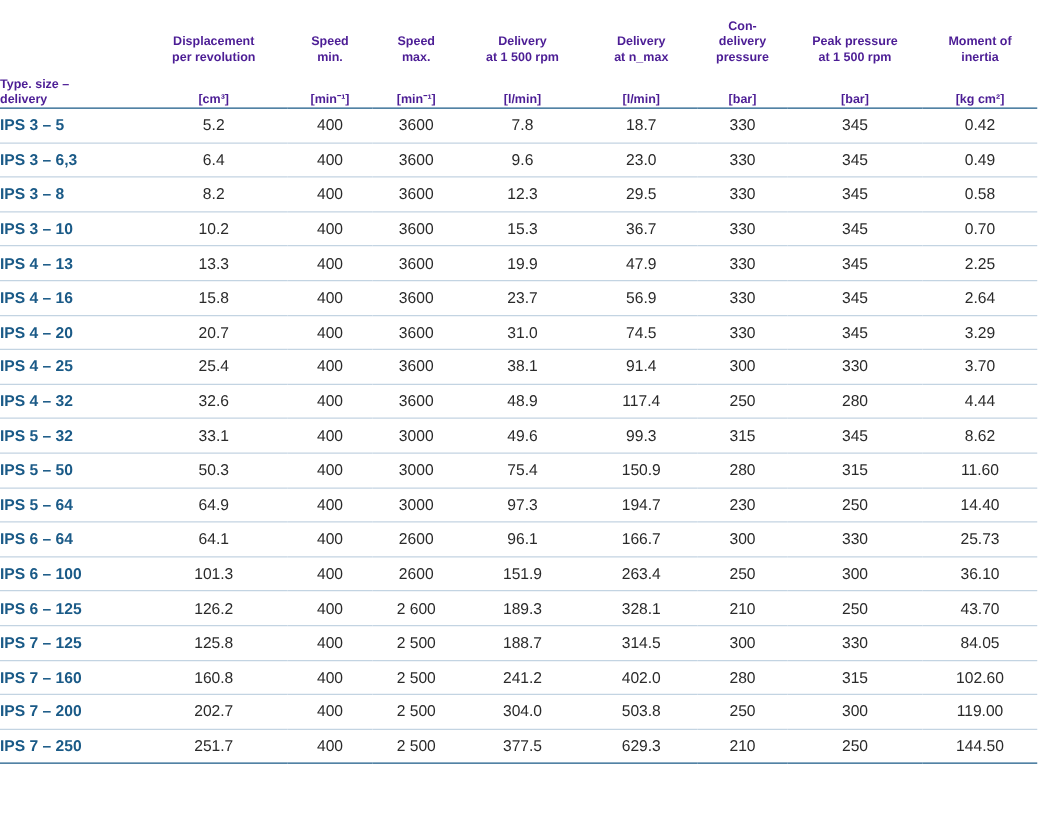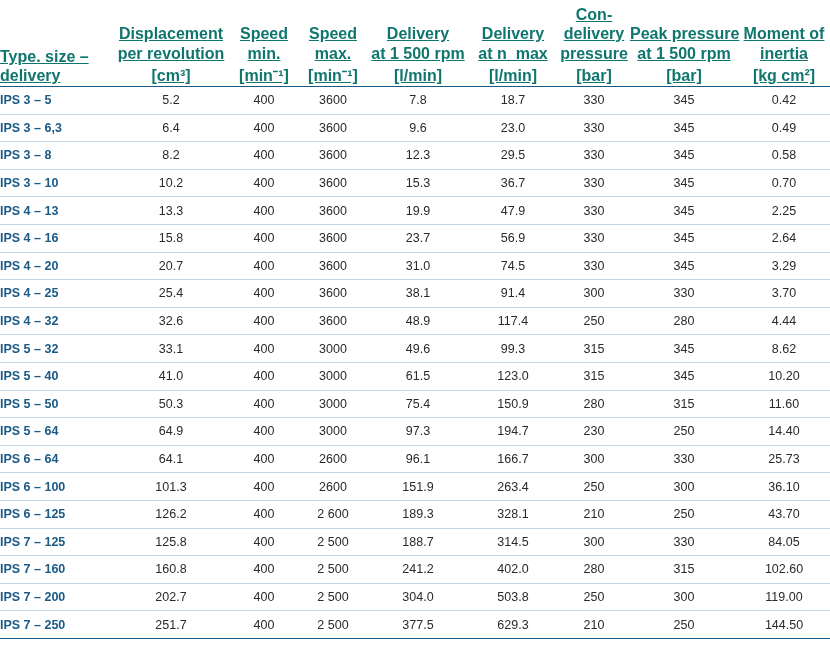--- a/index.html
+++ b/index.html
@@ -19,39 +19,38 @@
     border-collapse: collapse;
     table-layout: fixed;
   }
   #spec-table th, #spec-table td {
     padding: 0;
     margin: 0;
   }
   thead th {
     vertical-align: bottom;
     font-weight: bold;
-    font-size: 16px;
-    color: #0f766e;
+    font-size: 10px;
+    color: #4c1d95;
     line-height: 1.22;
     padding: 0 8px 6px 8px;
     text-align: center;
-    text-decoration: underline;
   }
   thead th.col-type {
     text-align: left;
     padding-left: 6px;
   }
   thead tr.head-row th {
     border-bottom: 1.6px solid #1a5a87;
     height: 86px;
   }
   .unit {
     display: block;
     font-weight: bold;
-    margin-top: 3px;
+    margin-top: 21px;
     white-space: nowrap;
   }
   .hdr-line {
     display: block;
     white-space: nowrap;
   }
   tbody td {
     font-size: 12.5px;
     height: 26.6px;
     border-bottom: 1px solid #c3d4e2;
@@ -248,31 +247,20 @@
         <td>33.1</td>
         <td>400</td>
         <td>3000</td>
         <td>49.6</td>
         <td>99.3</td>
         <td>315</td>
         <td>345</td>
         <td>8.62</td>
       </tr>
       <tr>
-        <td class="col-type">IPS 5 – 40</td>
-        <td>41.0</td>
-        <td>400</td>
-        <td>3000</td>
-        <td>61.5</td>
-        <td>123.0</td>
-        <td>315</td>
-        <td>345</td>
-        <td>10.20</td>
-      </tr>
-      <tr>
         <td class="col-type">IPS 5 – 50</td>
         <td>50.3</td>
         <td>400</td>
         <td>3000</td>
         <td>75.4</td>
         <td>150.9</td>
         <td>280</td>
         <td>315</td>
         <td>11.60</td>
       </tr>

